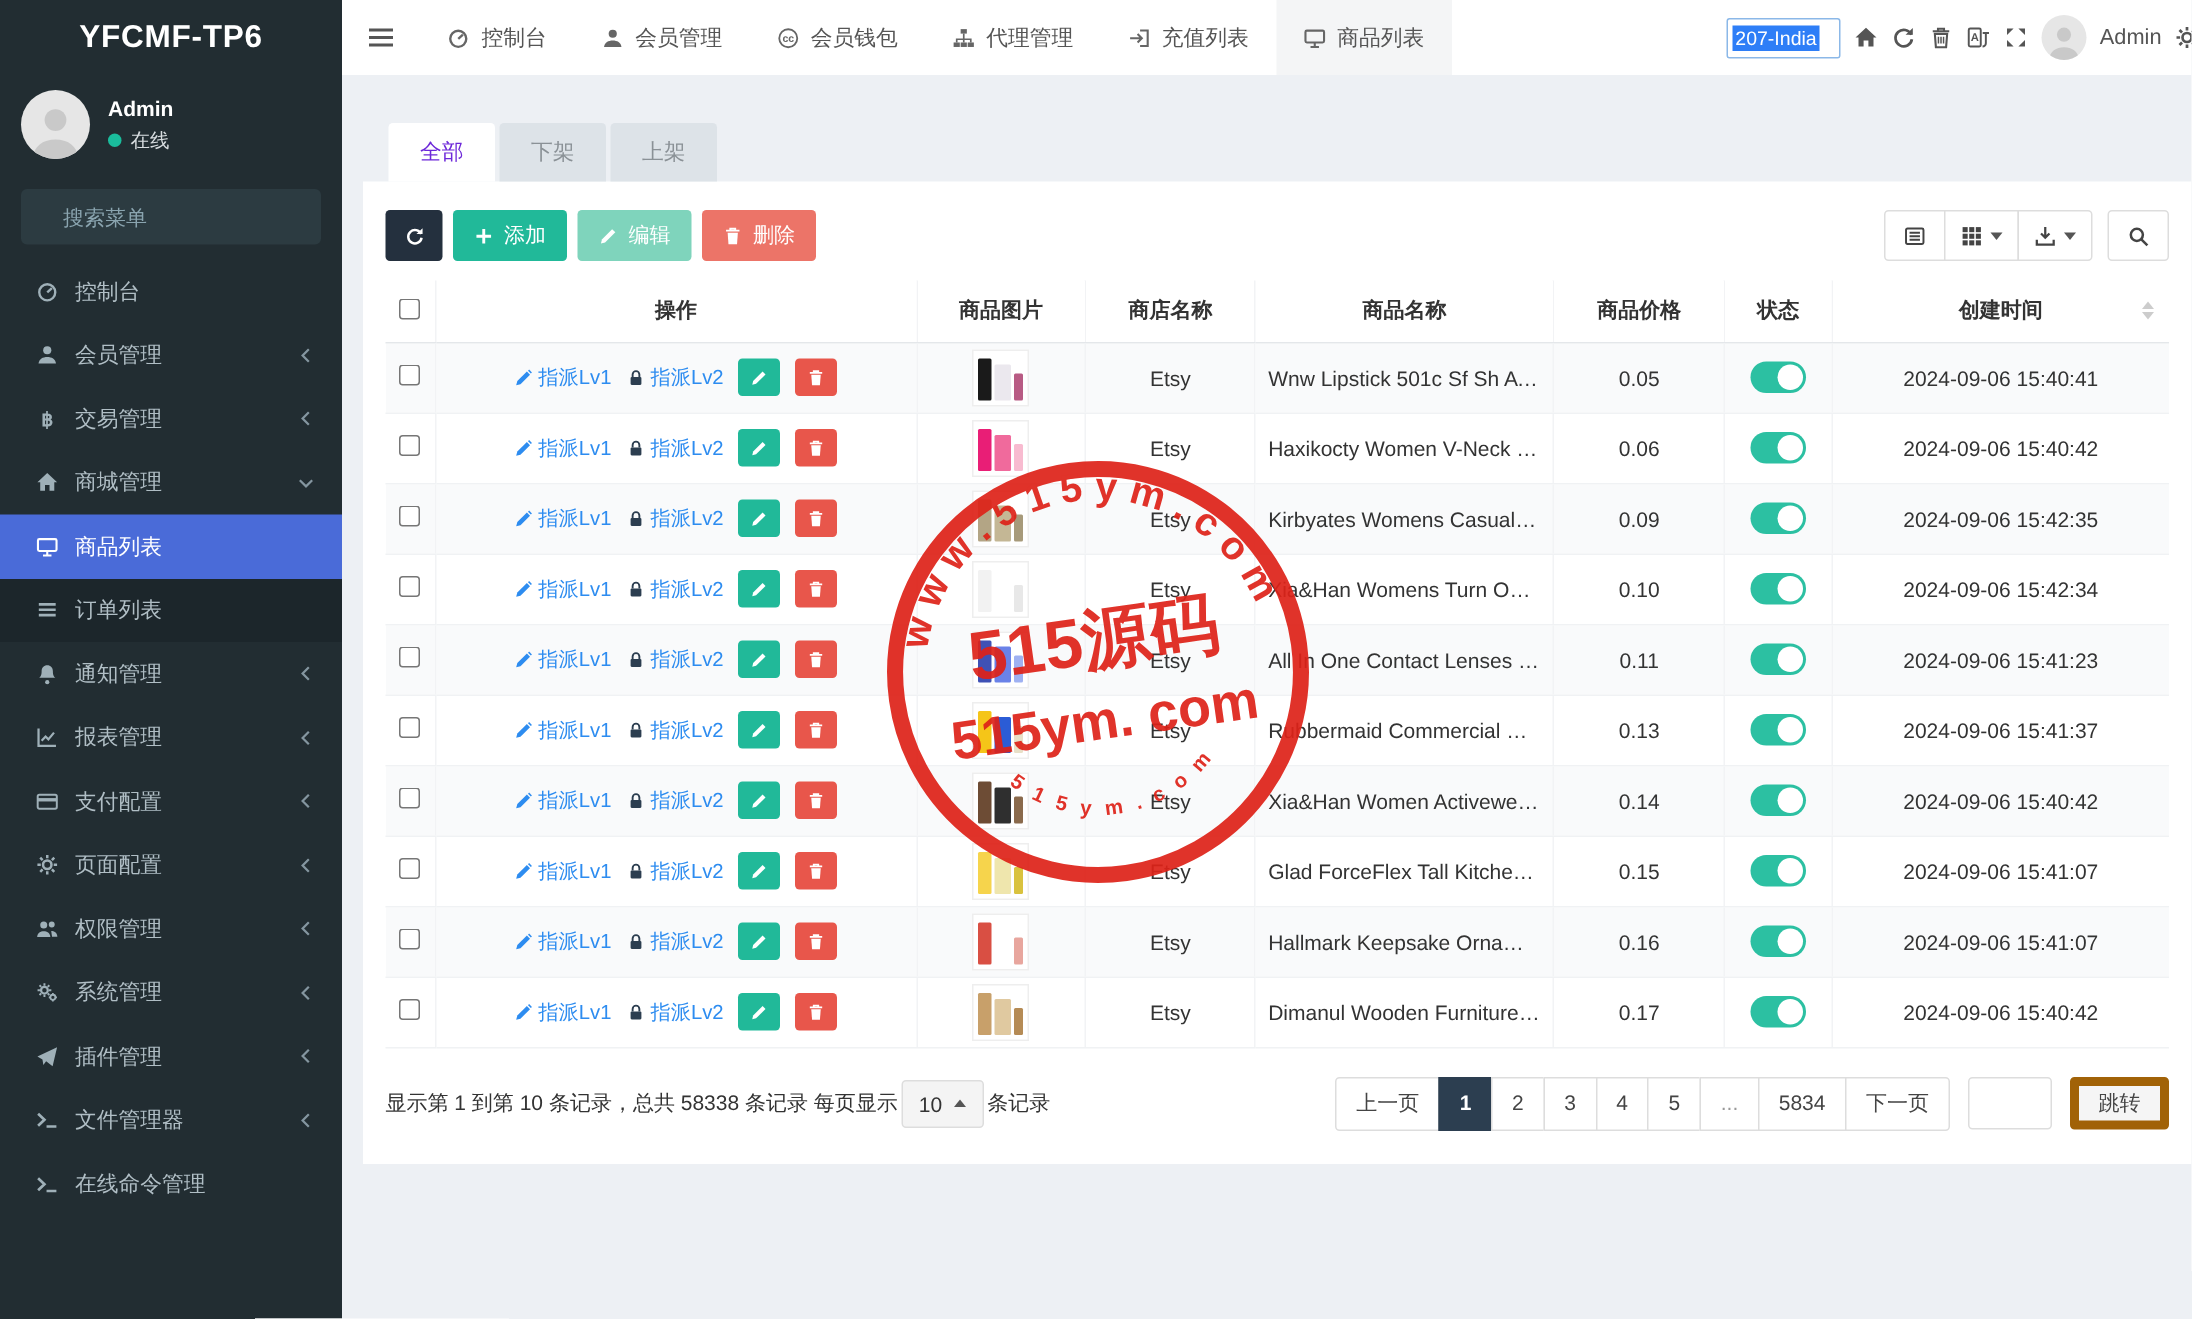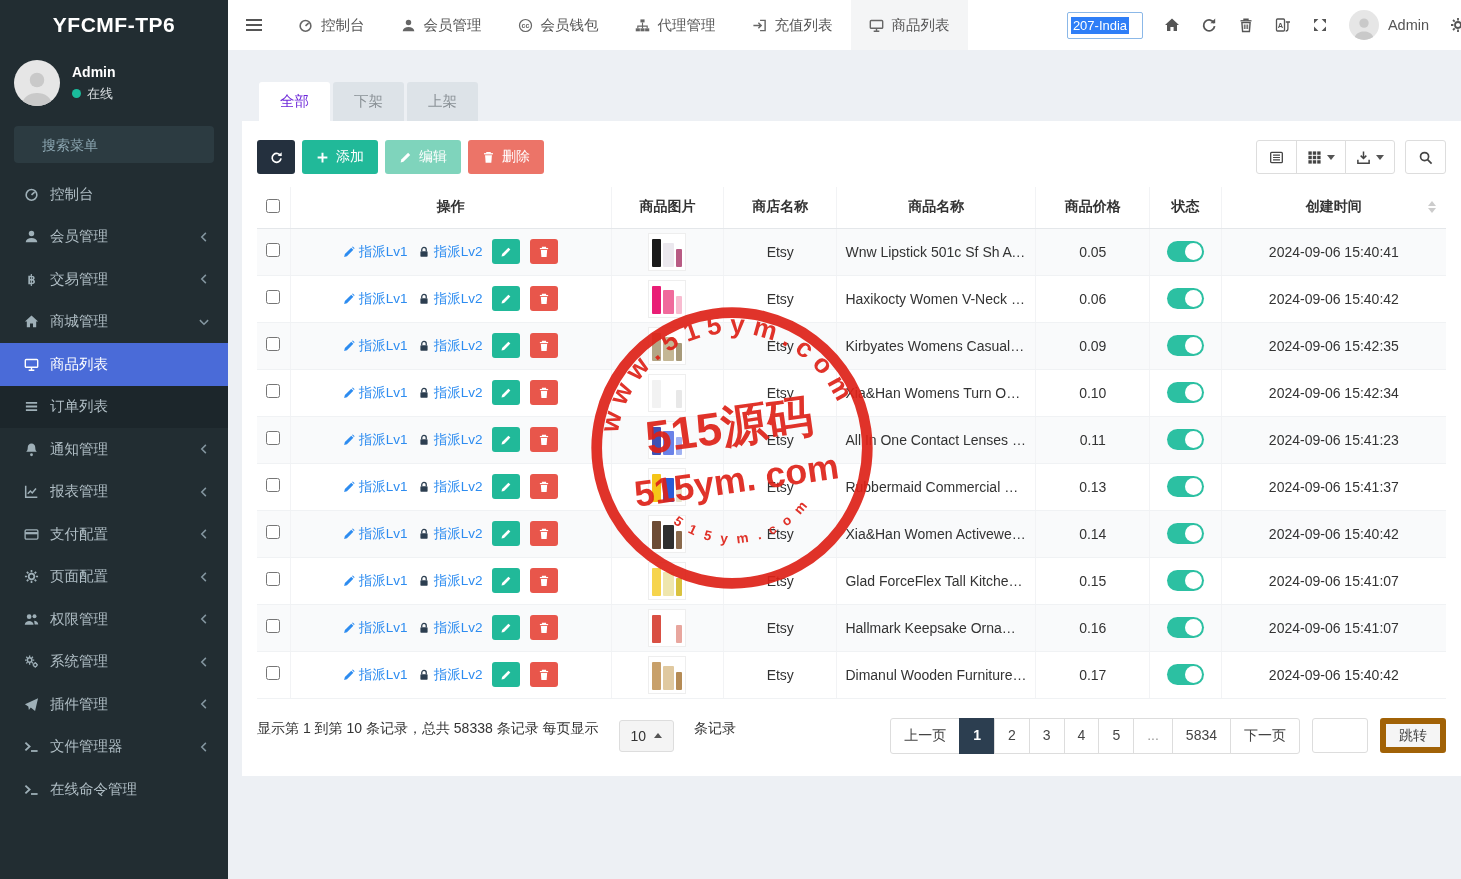--- a/index.html
+++ b/index.html
@@ -33,21 +33,21 @@
   .menu li.active .ic { color:#fff; }
 
   
   .topbar { position:absolute; left:228px; right:0; top:0; height:50px; background:#fff; z-index:20; display:flex; align-items:stretch; }
   .hamburger { width:52px; display:flex; flex-direction:column; gap:3px; align-items:center; justify-content:center; cursor:pointer; }
   .hamburger i { width:16px; height:2px; background:#555; }
   .nav-tabs-top { display:flex; align-items:stretch; }
   .ttab { display:flex; align-items:center; gap:8px; padding:0 18px; color:#555; cursor:pointer; font-size:14.5px; }
   .ttab .ic { color:#666; }
   .ttab.active { background:#f4f5f6; }
-  .top-right { margin-left:auto; display:flex; align-items:center; gap:21px; padding-right:2px; }
+  .top-right { margin-left:auto; display:flex; align-items:center; gap:9px; padding-right:2px; }
   .tab-search { width:76px; height:27px; border:1px solid #8bb8e8; border-radius:2px; background:#fff; display:flex; align-items:center; padding:0 3px; overflow:hidden; cursor:text; }
   .tab-search span { background:#2e7ef7; color:#fff; font-size:13px; padding:1px 2px; white-space:nowrap; }
   .tbi { color:#555; width:16px; height:16px; cursor:pointer; }
   .tbi svg { width:100%; height:100%; }
   .top-admin { display:flex; align-items:center; gap:9px; cursor:pointer; }
   .avatar.small { width:30px; height:30px; }
   .avatar.small svg { width:26px; height:26px; }
   .top-admin .a-name { color:#555; font-size:14.5px; }
   .gear-edge { margin-right:-7px; }
 
@@ -106,21 +106,21 @@
   .thumb i:nth-child(3){ width:7px; height:18px; }
   .toggle { width:37px; height:21px; border-radius:11px; background:#2cc0a2; position:relative; display:inline-block; cursor:pointer; vertical-align:middle; }
   .toggle .knob { position:absolute; right:2px; top:2px; width:17px; height:17px; border-radius:50%; background:#fff; }
   .sort-ic { position:absolute; right:10px; top:50%; transform:translateY(-50%); display:flex; flex-direction:column; gap:2px; }
   .sort-ic i { width:0; height:0; border-left:4px solid transparent; border-right:4px solid transparent; }
   .sort-ic .up { border-bottom:5px solid #ccc; }
   .sort-ic .dn { border-top:5px solid #ccc; }
 
   
   .tfoot { margin-top:19px; display:flex; align-items:center; justify-content:space-between; }
-  .summary { display:flex; align-items:flex-start; gap:20px; font-size:14px; color:#333; }
+  .summary { display:flex; align-items:center; gap:2px; font-size:14px; color:#333; }
   .pagesize { display:inline-flex; align-items:center; gap:8px; border:1px solid #ddd; background:#f4f4f4; border-radius:3px; padding:7px 11px; cursor:pointer; color:#333; }
   .pager-zone { display:flex; align-items:center; gap:12px; }
   .pager { display:flex; }
   .pg { min-width:34px; padding:8px 13px; text-align:center; border:1px solid #ddd; margin-left:-1px; background:#fff; color:#444; cursor:pointer; font-size:14px; }
   .pg:first-child { border-radius:3px 0 0 3px; margin-left:0; }
   .pg:last-child { border-radius:0 3px 3px 0; }
   .pg.active { background:#2c3e50; border-color:#2c3e50; color:#fff; font-weight:bold; }
   .pg.dots { color:#999; cursor:default; }
   .jump-input { width:56px; height:35px; border:1px solid #ddd; border-radius:3px; outline:none; padding:0 6px; font-family:inherit; }
   .jump-btn { height:35px; padding:0 13px; border:6px solid #a16207; background:#f5f5f5; border-radius:3px; color:#444; font-size:14px; cursor:pointer; font-family:inherit; }

